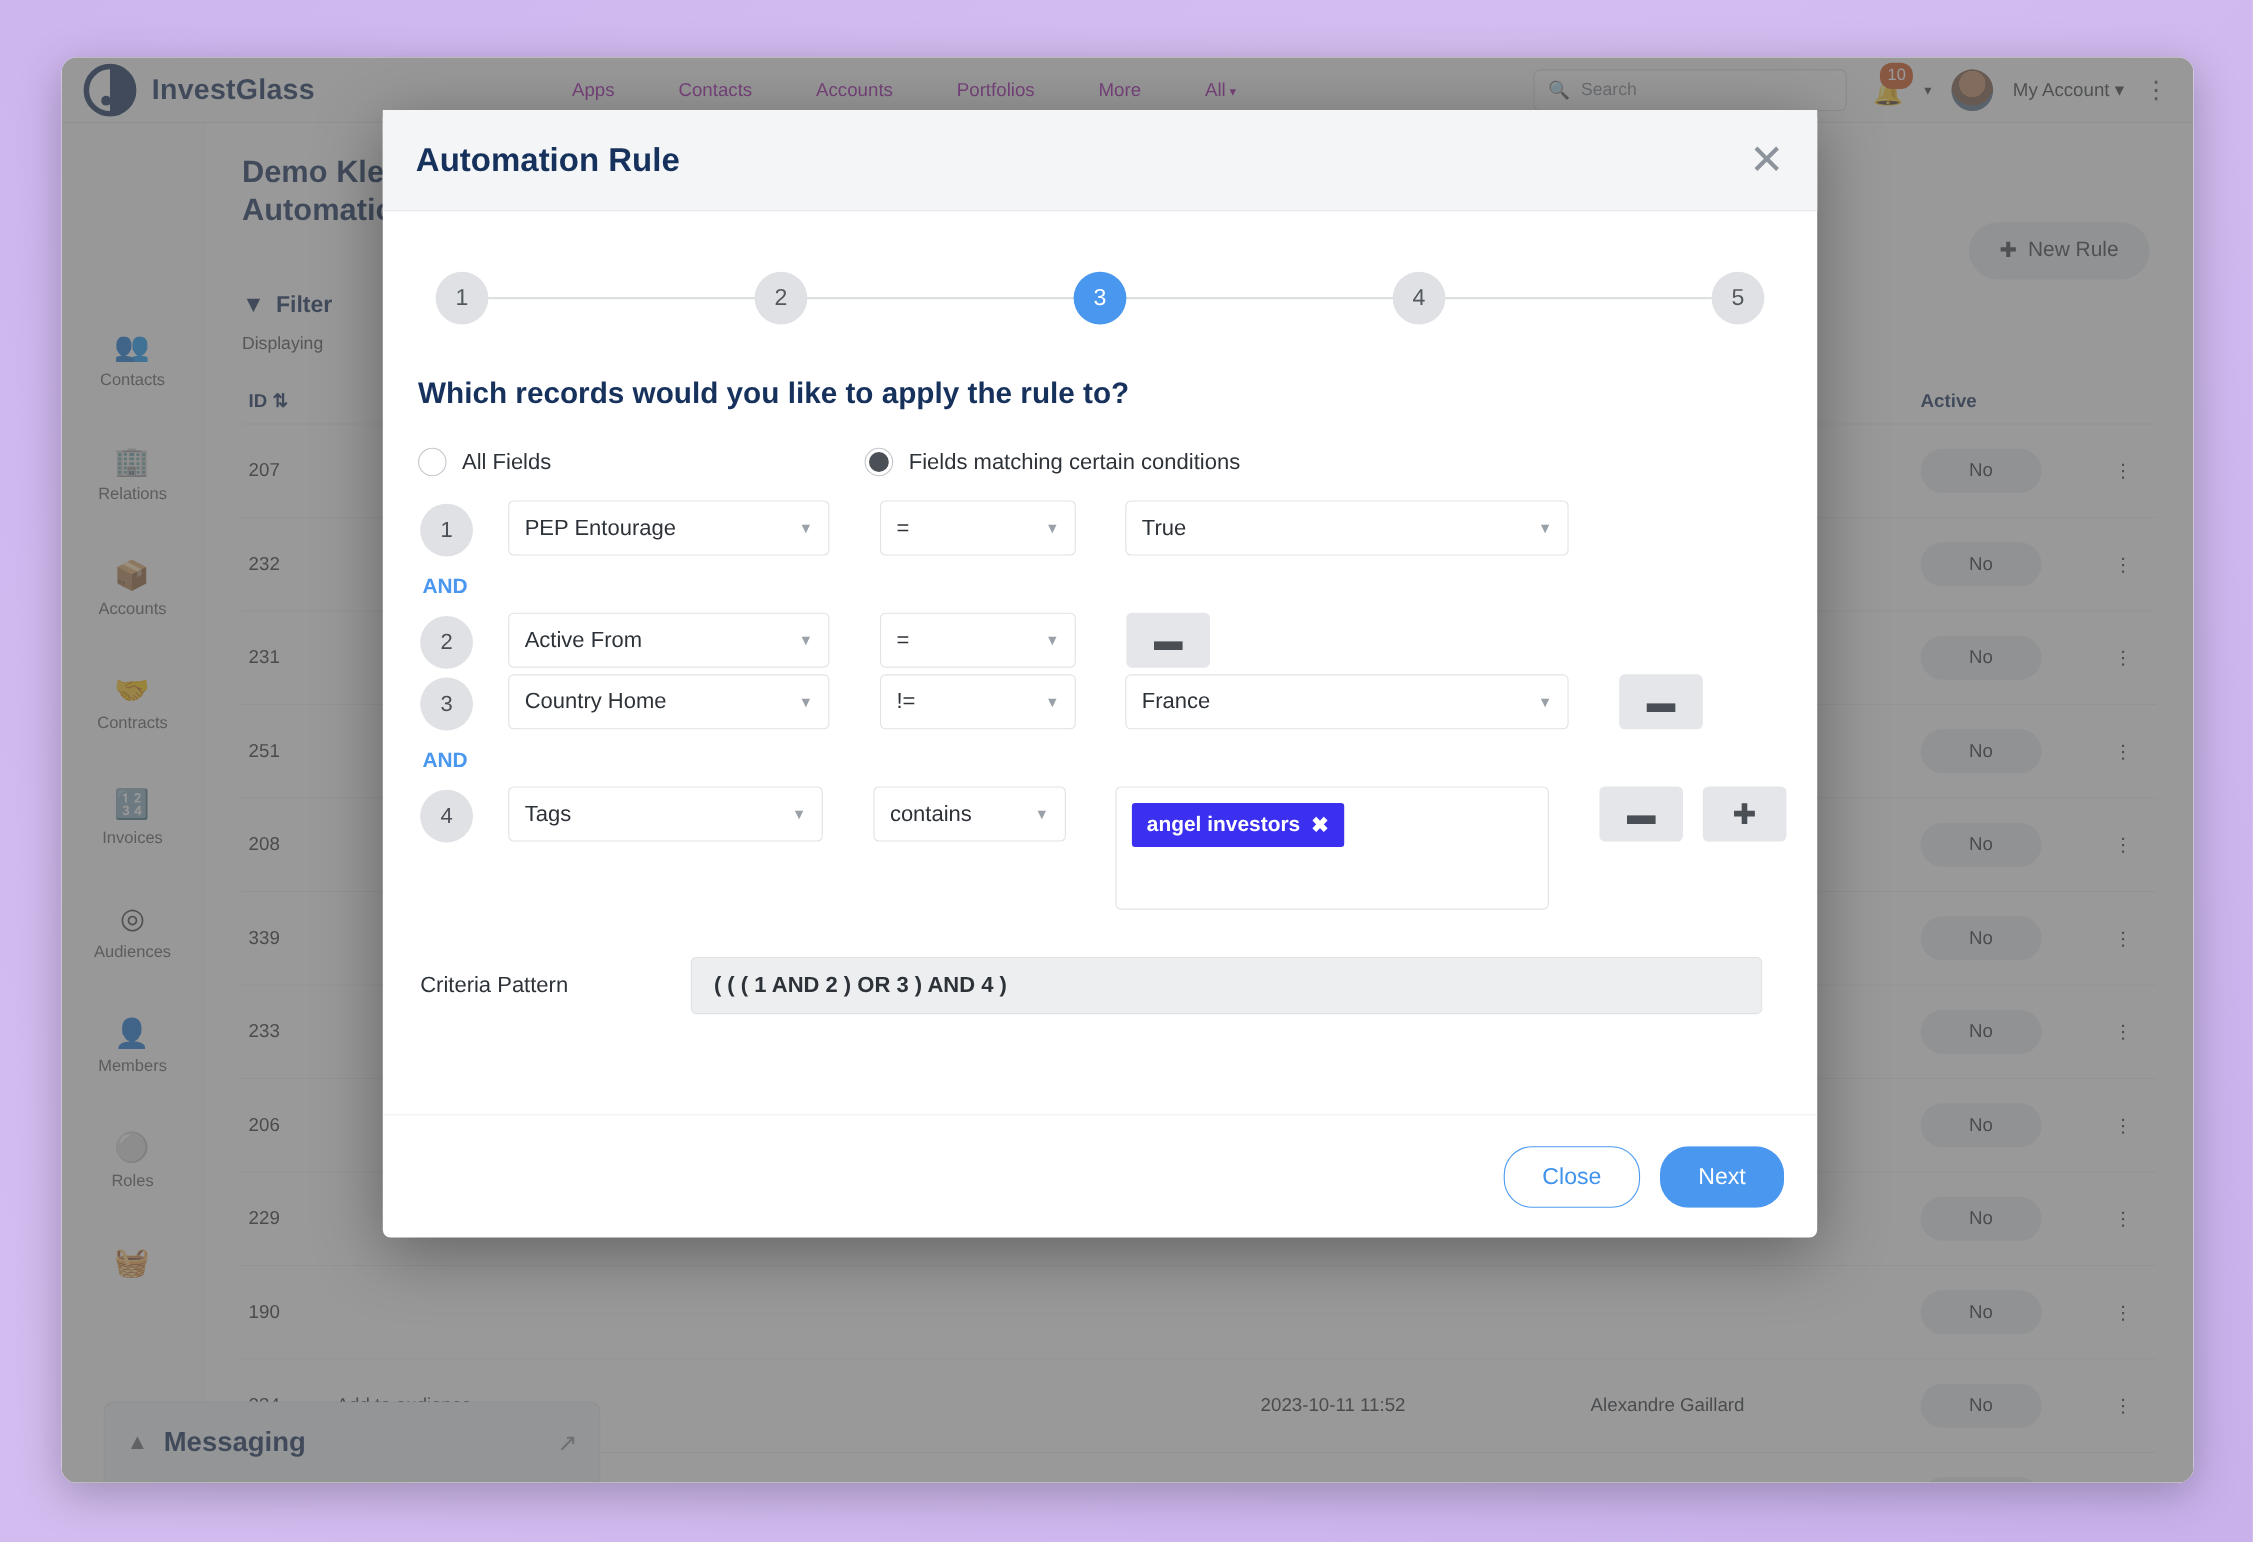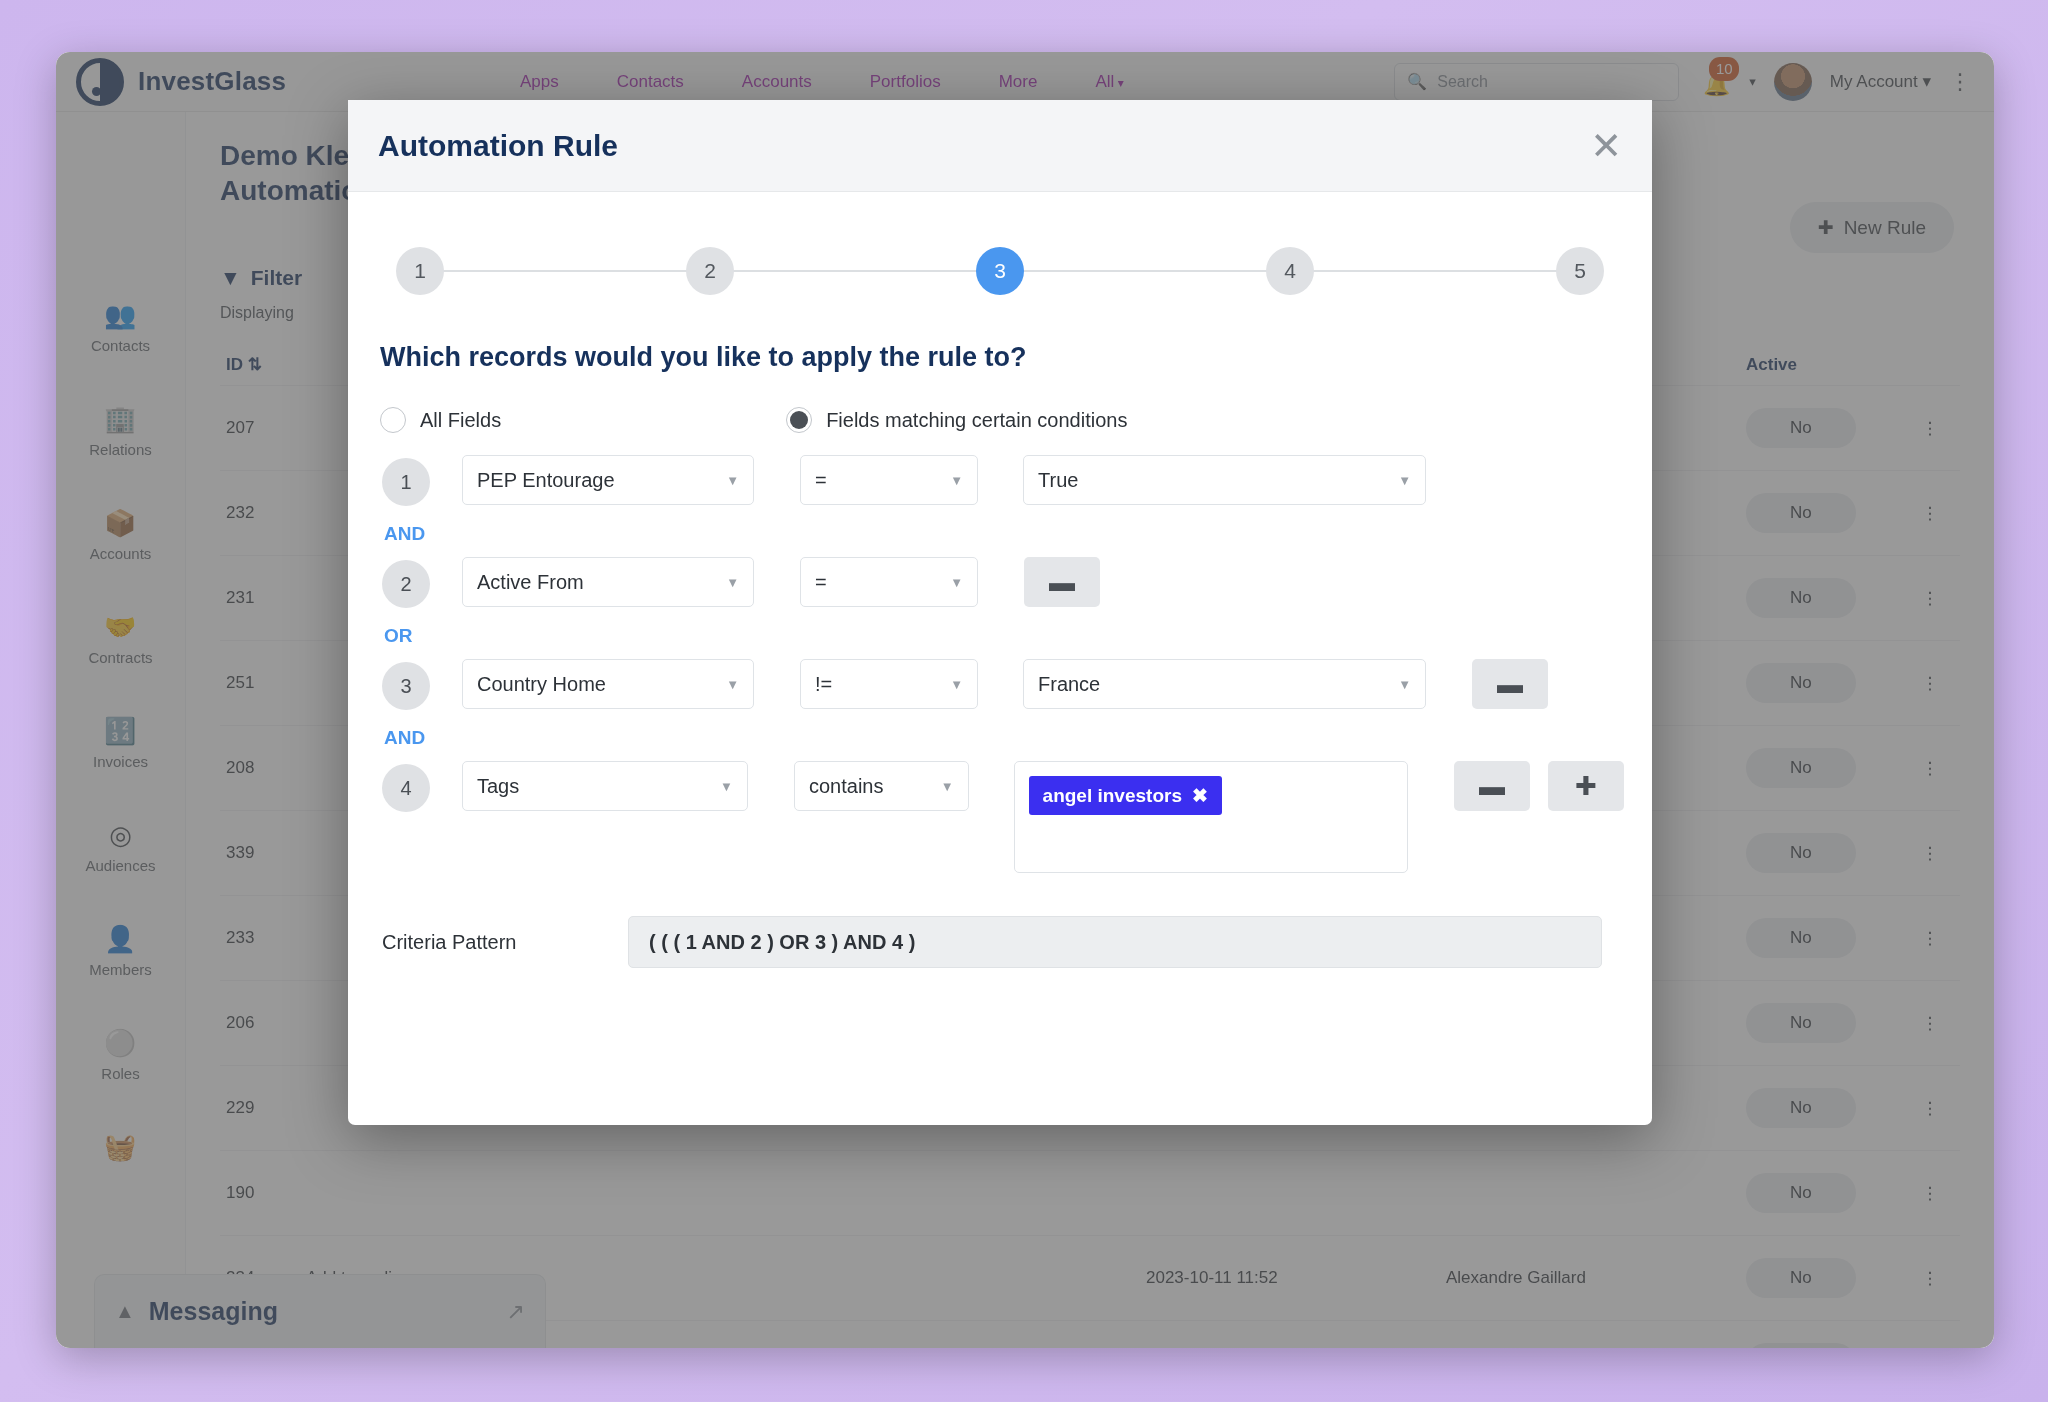--- a/index.html
+++ b/index.html
@@ -500,21 +500,20 @@
           <div class="ctrl c-field">
             <span>Active From</span>
             <span class="arrow">▼</span>
           </div>
           <div class="ctrl c-op">
             <span>=</span>
             <span class="arrow">▼</span>
           </div>
           <div class="sq-btn btn-minus">▬</div>
         </div>
-        <div class="connector">OR</div>
         <div class="cond-row">
           <div class="cond-num">3</div>
           <div class="ctrl c-field">
             <span>Country Home</span>
             <span class="arrow">▼</span>
           </div>
           <div class="ctrl c-op">
             <span>!=</span>
             <span class="arrow">▼</span>
           </div>
@@ -545,13 +544,17 @@
           <div class="sq-btn btn-plus">✚</div>
         </div>
       </div>
 
     <div class="criteria">
       <div class="criteria-label">Criteria Pattern</div>
       <div class="criteria-box">( ( ( 1 AND 2 ) OR 3 ) AND 4 )</div>
     </div>
   </div>
 
+  <div class="modal-foot">
+    <div class="btn btn-close">Close</div>
+    <div class="btn btn-next">Next</div>
+  </div>
 </div>
 
 </body></html>

